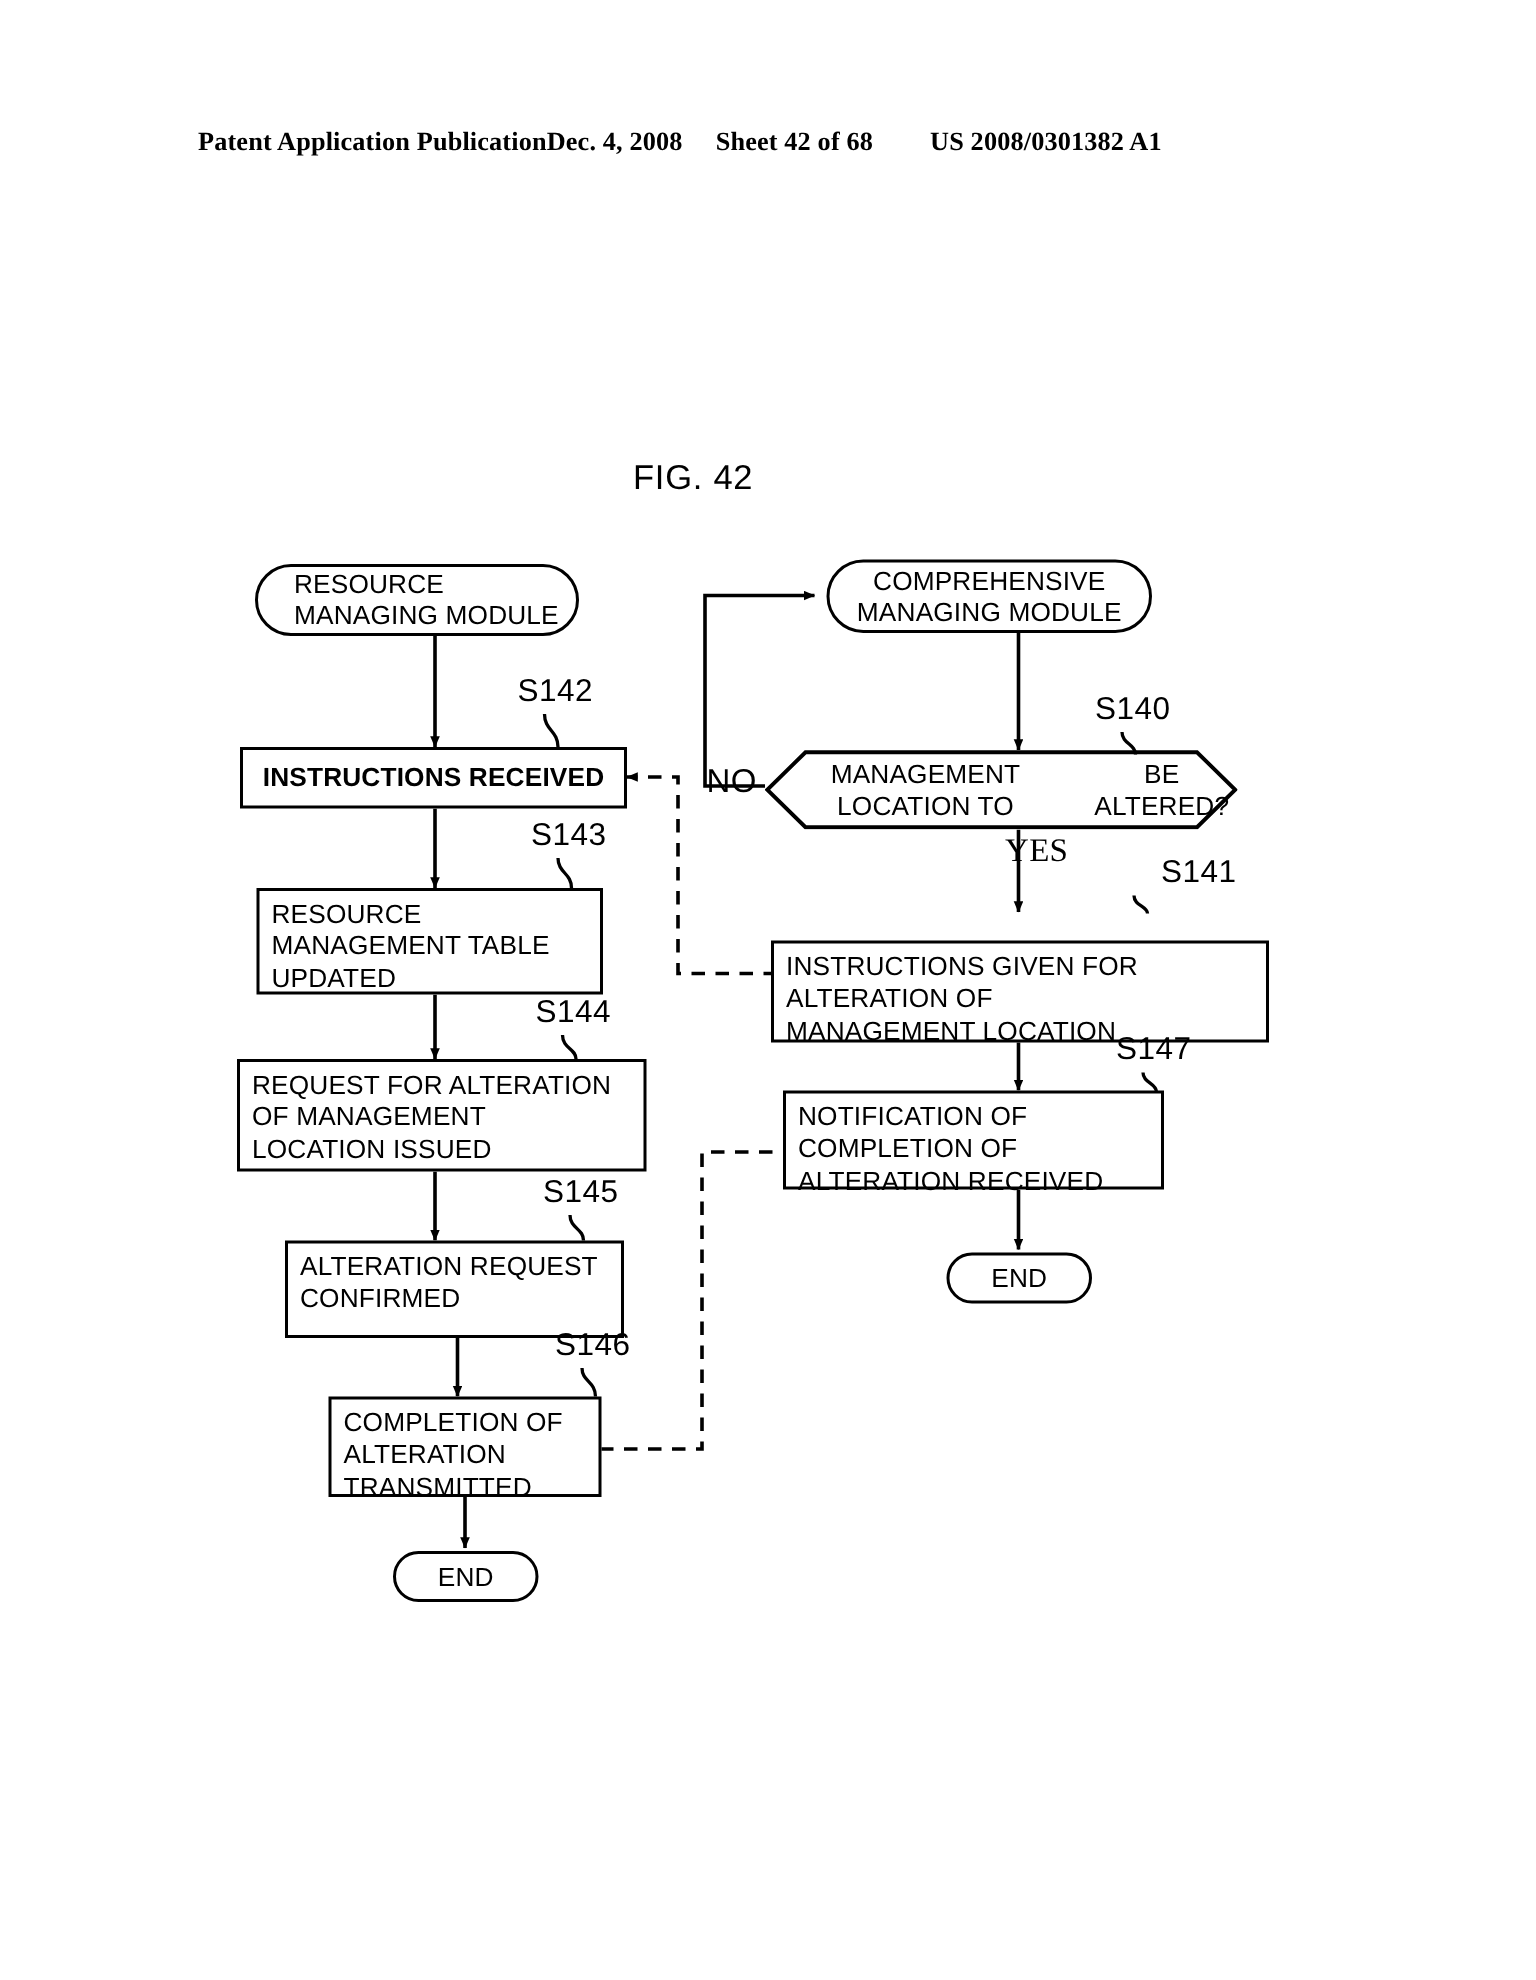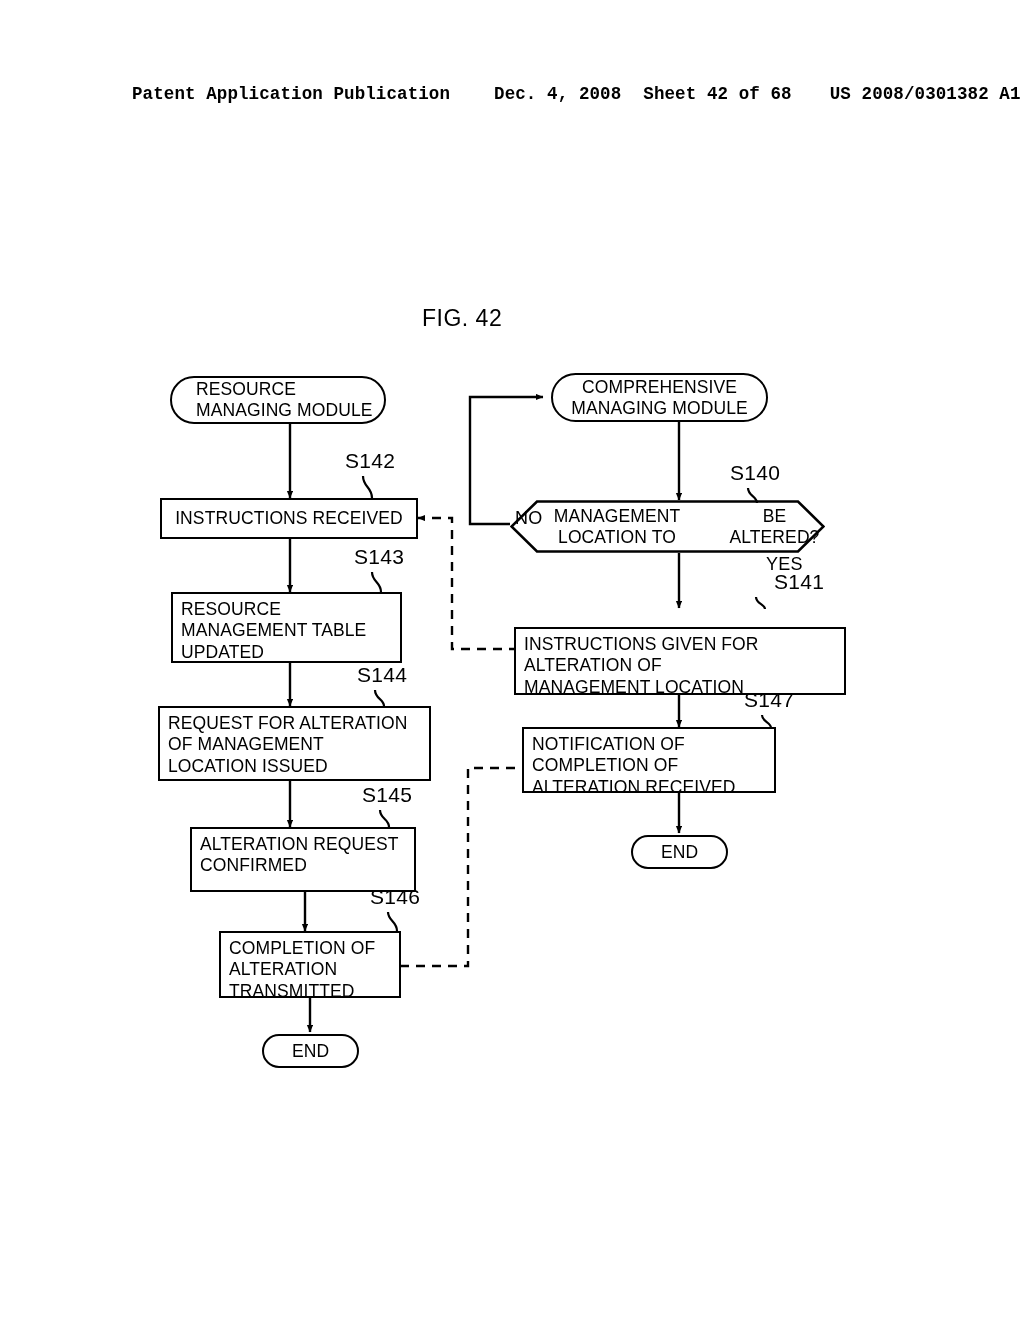--- a/index.html
+++ b/index.html
@@ -21,30 +21,30 @@
     background: #ffffff;
   }
 
   
   .pat-header {
     position: absolute;
     top: 84px;
     left: 132px;
     width: 760px;
     height: 28px;
-    font-family: Liberation Mono, monospace;
+    font-family: Liberation Serif, serif;
     font-weight: bold;
     font-size: 17.5px;
     letter-spacing: 0.1px;
     white-space: nowrap;
     display: flex;
     align-items: baseline;
   }
   .pat-header .h-pub { }
-  .pat-header .h-date { margin-left: 44px; }
+  .pat-header .h-date { }
   .pat-header .h-sheet { margin-left: 22px; }
   .pat-header .h-num { margin-left: 38px; }
 
   
   .fig-title {
     position: absolute;
     top: 305px;
     left: 422px;
     font-size: 23px;
     letter-spacing: 0.5px;
@@ -72,20 +72,21 @@
     letter-spacing: 0.1px;
     padding: 5px 7px 5px 8px;
     font-family: "Liberation Sans", sans-serif;
   }
   .node.center {
     display: flex;
     align-items: center;
     justify-content: center;
     text-align: center;
     padding: 4px 10px;
+    font-weight: bold;
   }
   .node .ln { display: block; white-space: nowrap; }
 
   
   .terminator {
     position: absolute;
     box-sizing: border-box;
     border: 2.5px solid #000;
     border-radius: 999px;
     background: #fff;
@@ -129,25 +130,24 @@
   .step-id {
     position: absolute;
     font-size: 21px;
     letter-spacing: 0.3px;
     font-family: "Liberation Sans", sans-serif;
     white-space: nowrap;
   }
   
   .branch-lbl {
     position: absolute;
-    font-size: 18px;
+    font-size: 22px;
     letter-spacing: 0.2px;
     font-family: "Liberation Sans", sans-serif;
     white-space: nowrap;
-    margin-left: 44px;
   }
 </style>
 </head>
 <body>
 
 <div class="page">
 
   <div class="pat-header">
     <span class="h-pub">Patent Application Publication</span>
     <span class="h-date">Dec. 4, 2008</span>
@@ -281,15 +281,15 @@
       <path d="M375,690 C375,699 384,699 384,706"></path>
       <path d="M380,810 C380,819 389,819 389,827"></path>
       <path d="M388,912 C388,921 397,921 397,931"></path>
       <path d="M748,488 C748,496 757,496 757,503"></path>
       <path d="M756,597 C756,604 765,604 765,609"></path>
       <path d="M762,715 C762,722 771,722 771,728"></path>
     </g>
   </svg>
 
   <div class="branch-lbl" style="left:471px; top:508px;">NO</div>
-  <div class="branch-lbl" style="left:722px; top:554px;">YES</div>
+  <div class="branch-lbl" style="left:670px; top:554px;font-family:Liberation Serif, serif;">YES</div>
 
 </div>
 
 </body></html>

